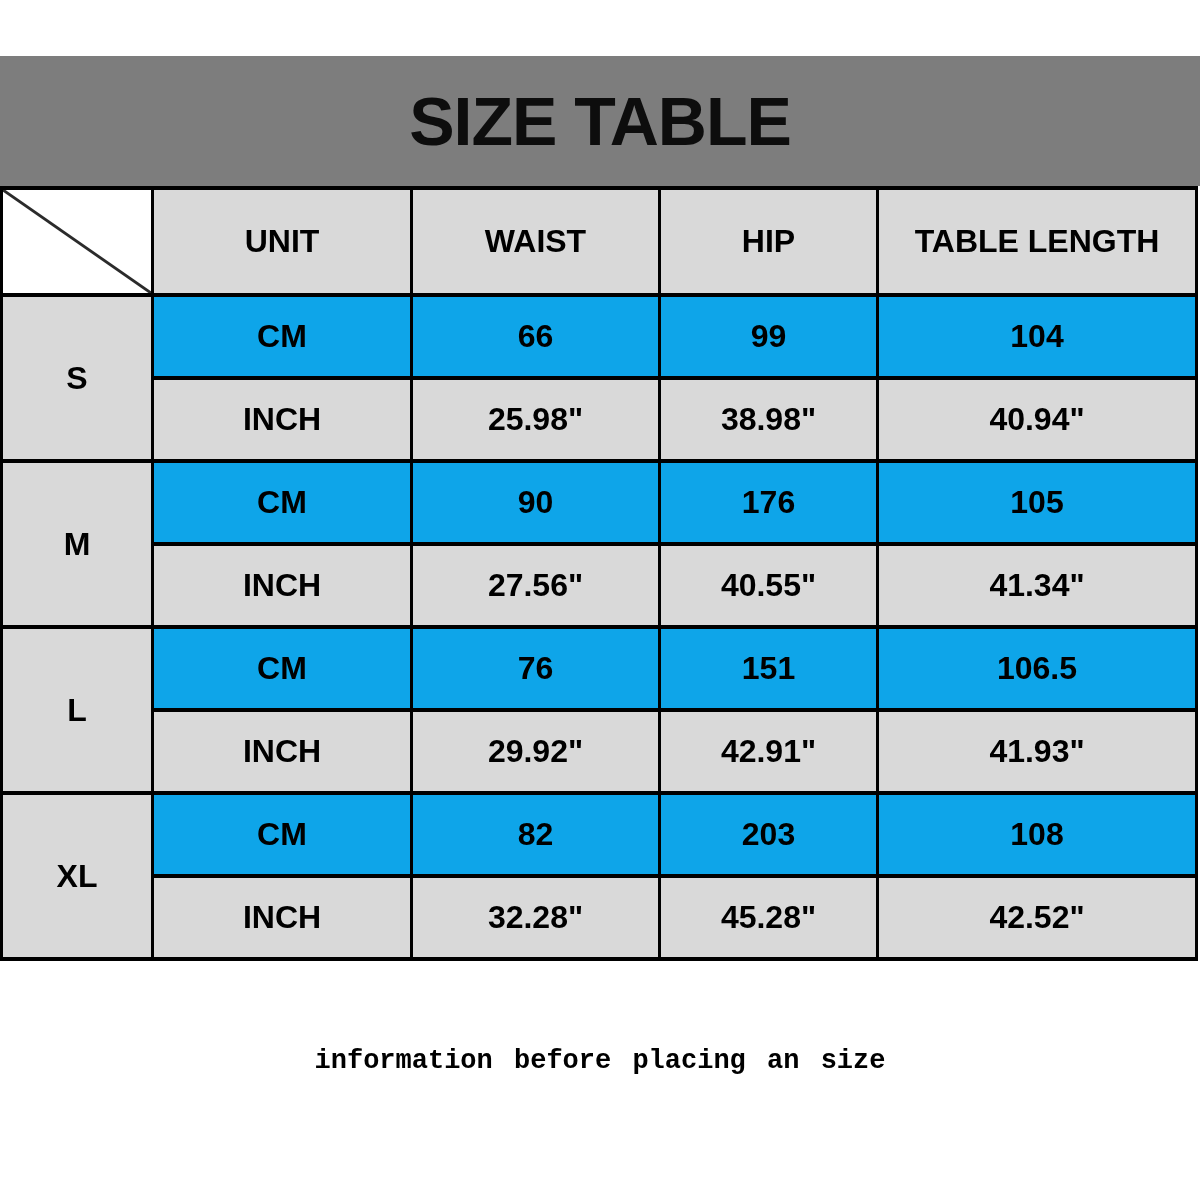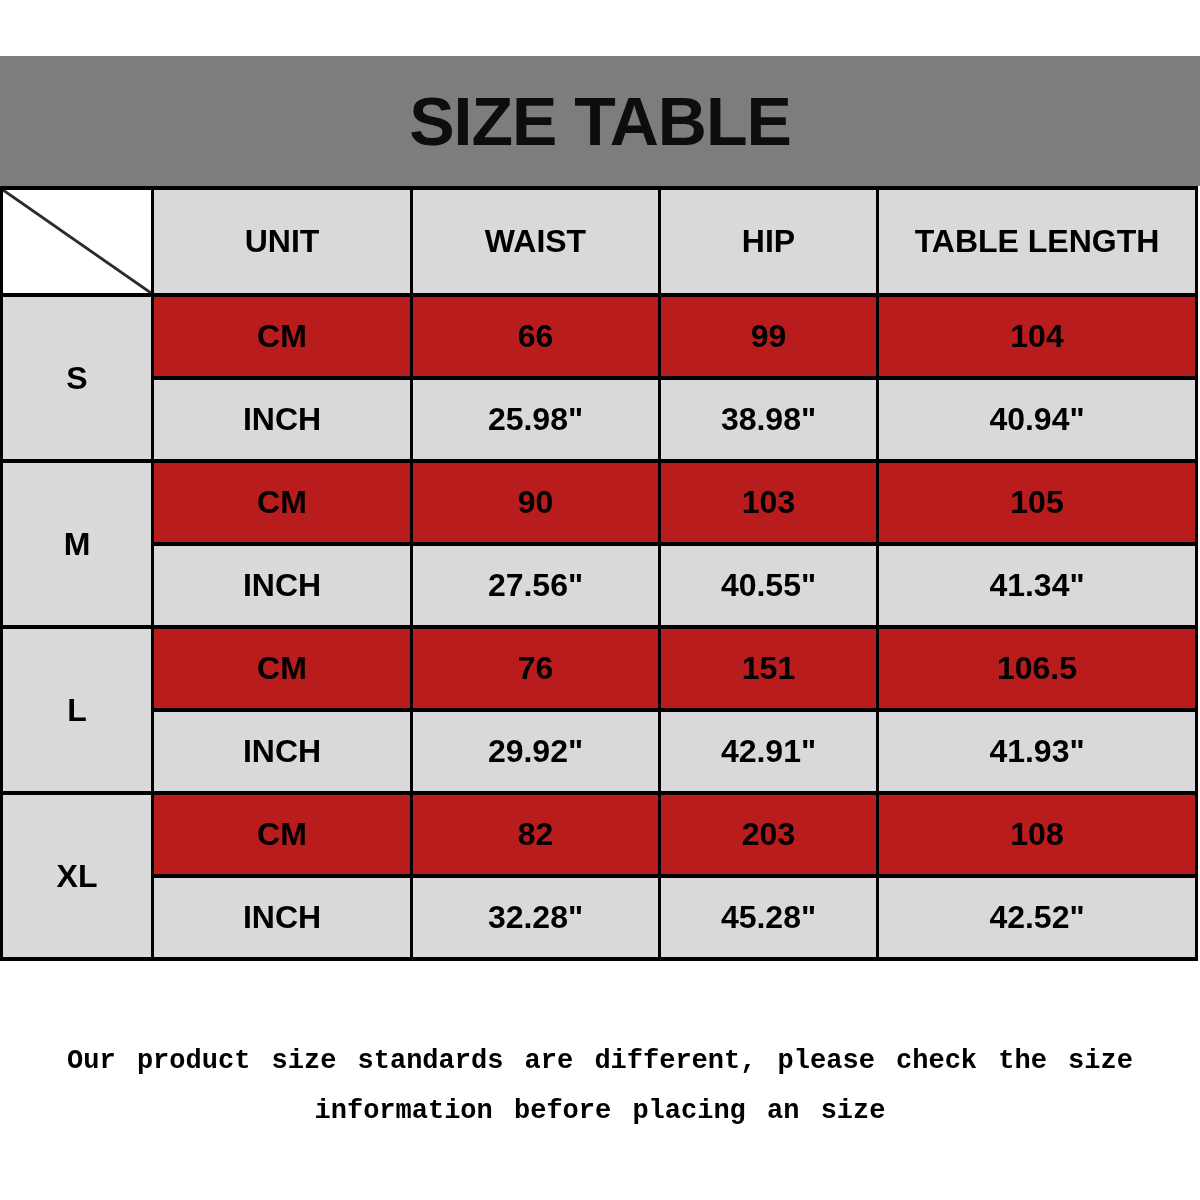--- a/index.html
+++ b/index.html
@@ -51,21 +51,21 @@
     vertical-align: middle;
     font-weight: bold;
     font-size: 32px;
     padding: 0;
     overflow: hidden;
   }
   table.size-table tr.header-row td { height: 103px; }
   table.size-table tr.data-row td { height: 79px; }
 
   td.shaded { background: #d9d9d9; }
-  td.plain  { background: #b91c1c; }
+  td.plain  { background: #0ea5e9; }
 
   td.diag-cell {
     background: #ffffff;
     position: relative;
     border-left: none;
     padding: 0;
   }
   td.diag-cell svg { display: block; width: 100%; height: 100%; }
 
   td.first-col { border-left: none; }
@@ -131,21 +131,21 @@
       <td class="shaded">INCH</td>
       <td class="shaded">25.98"</td>
       <td class="shaded">38.98"</td>
       <td class="shaded last-col">40.94"</td>
     </tr>
 
     <tr class="data-row">
       <td class="size-cell" rowspan="2">M</td>
       <td class="plain">CM</td>
       <td class="plain">90</td>
-      <td class="plain">103</td>
+      <td class="plain">176</td>
       <td class="plain last-col">105</td>
     </tr>
     <tr class="data-row">
       <td class="shaded">INCH</td>
       <td class="shaded">27.56"</td>
       <td class="shaded">40.55"</td>
       <td class="shaded last-col">41.34"</td>
     </tr>
 
     <tr class="data-row">
@@ -172,17 +172,16 @@
     <tr class="data-row">
       <td class="shaded">INCH</td>
       <td class="shaded">32.28"</td>
       <td class="shaded">45.28"</td>
       <td class="shaded last-col">42.52"</td>
     </tr>
   </tbody>
     </table>
 
   <div class="footer-note">
-    <div>Our product size standards are different, please check the size</div>
     <div>information before placing an size</div>
   </div>
 
 </div>
 
 </body></html>

